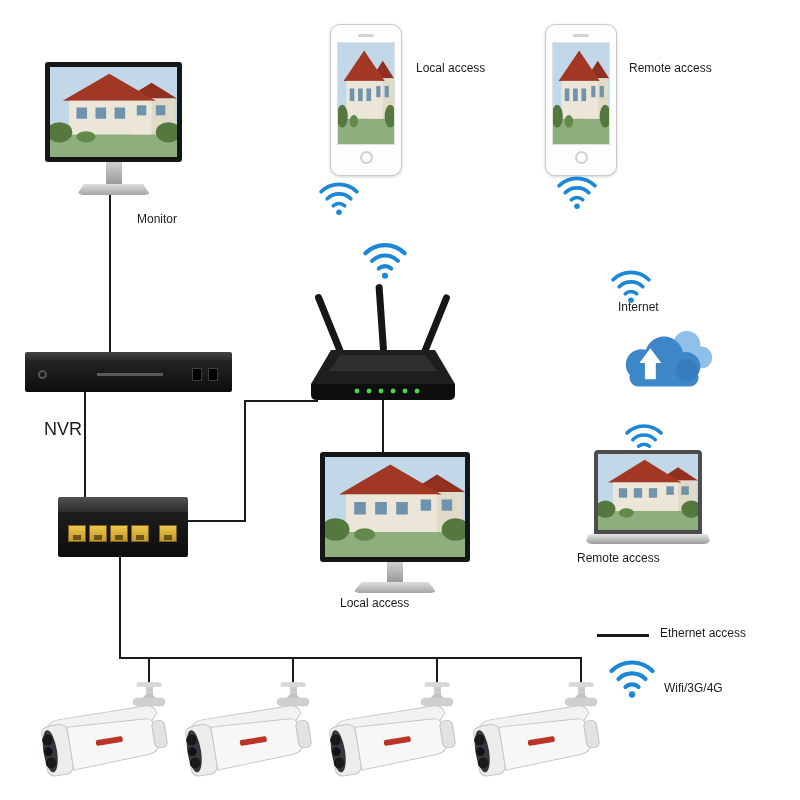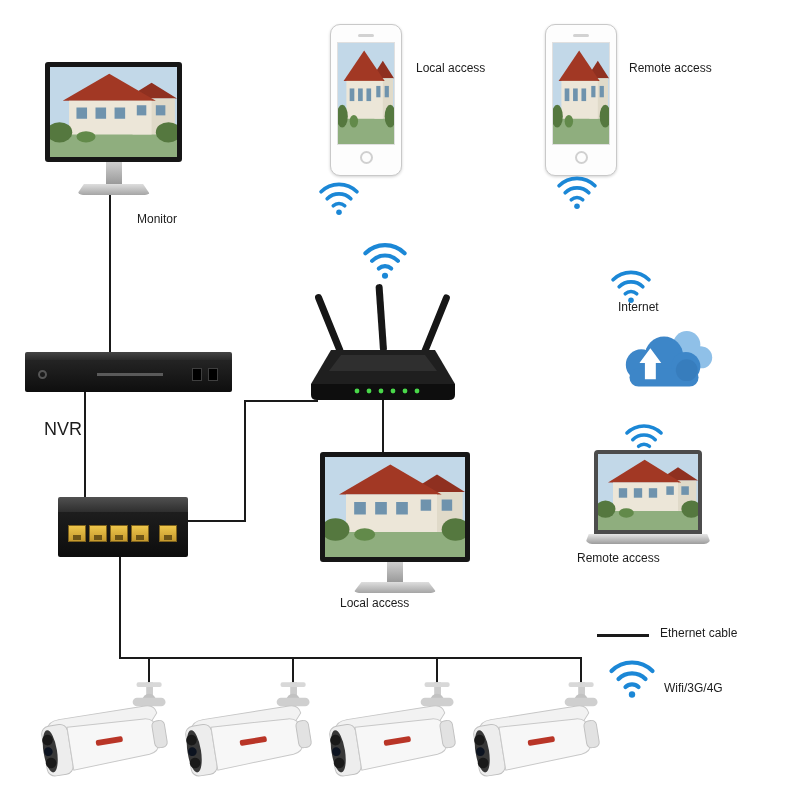--- a/index.html
+++ b/index.html
@@ -234,21 +234,21 @@
     <div class="laptop-screen">
       <svg class="scene" viewBox="0 0 120 80" preserveAspectRatio="none">
           <use href="#house-scene"></use>
         </svg>
     </div>
     <div class="laptop-base"></div>
   </div>
   <div class="label center" style="left:577px; top:551px; width:140px;">Remote access</div>
 
   <div class="line" style="left:597px; top:634px; width:52px; height:3px;"></div>
-  <div class="label" style="left:660px; top:626px;">Ethernet cable</div>
+  <div class="label" style="left:660px; top:626px;">Ethernet access</div>
   <svg class="wifi" viewBox="0 0 48 42" style="left:608px; top:655px; width:48px; height:44px;">
       <use href="#wifi-sig"></use>
     </svg>
   <div class="label" style="left:664px; top:681px;">Wifi/3G/4G</div>
 
   <svg class="abs" viewBox="0 0 150 102" style="left:36px;  top:682px; width:145px; height:99px;">
       <use href="#cam-dev"></use>
     </svg>
   <svg class="abs" viewBox="0 0 150 102" style="left:180px; top:682px; width:145px; height:99px;">
       <use href="#cam-dev"></use>

